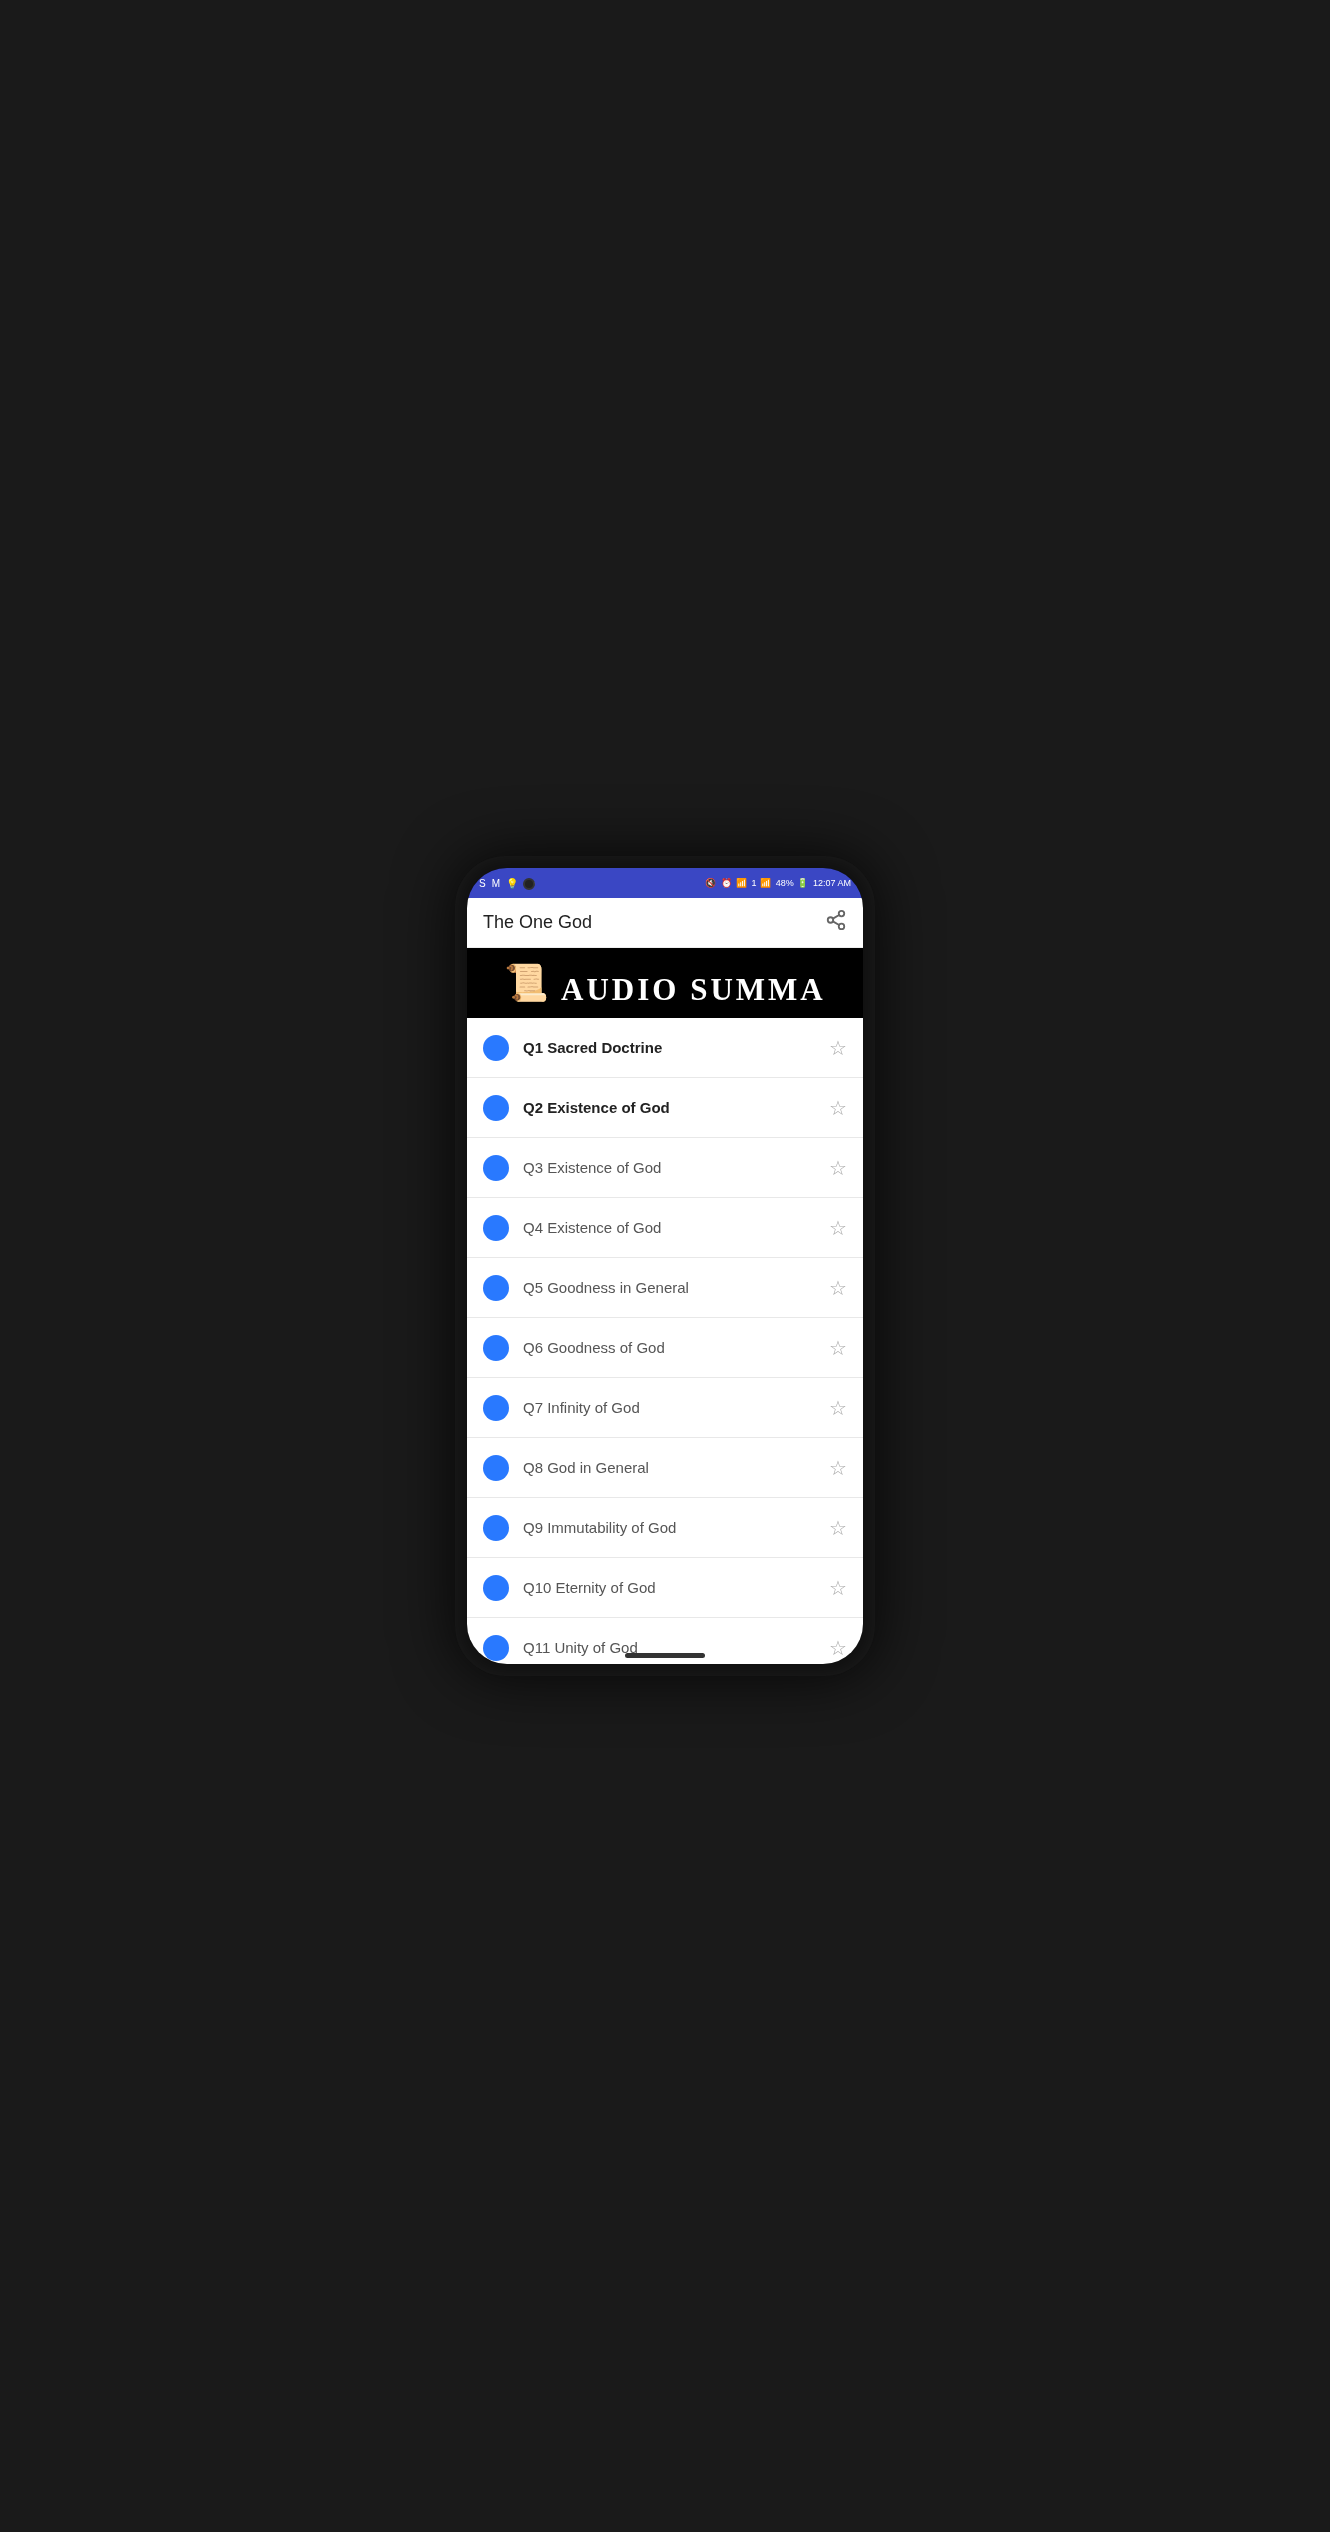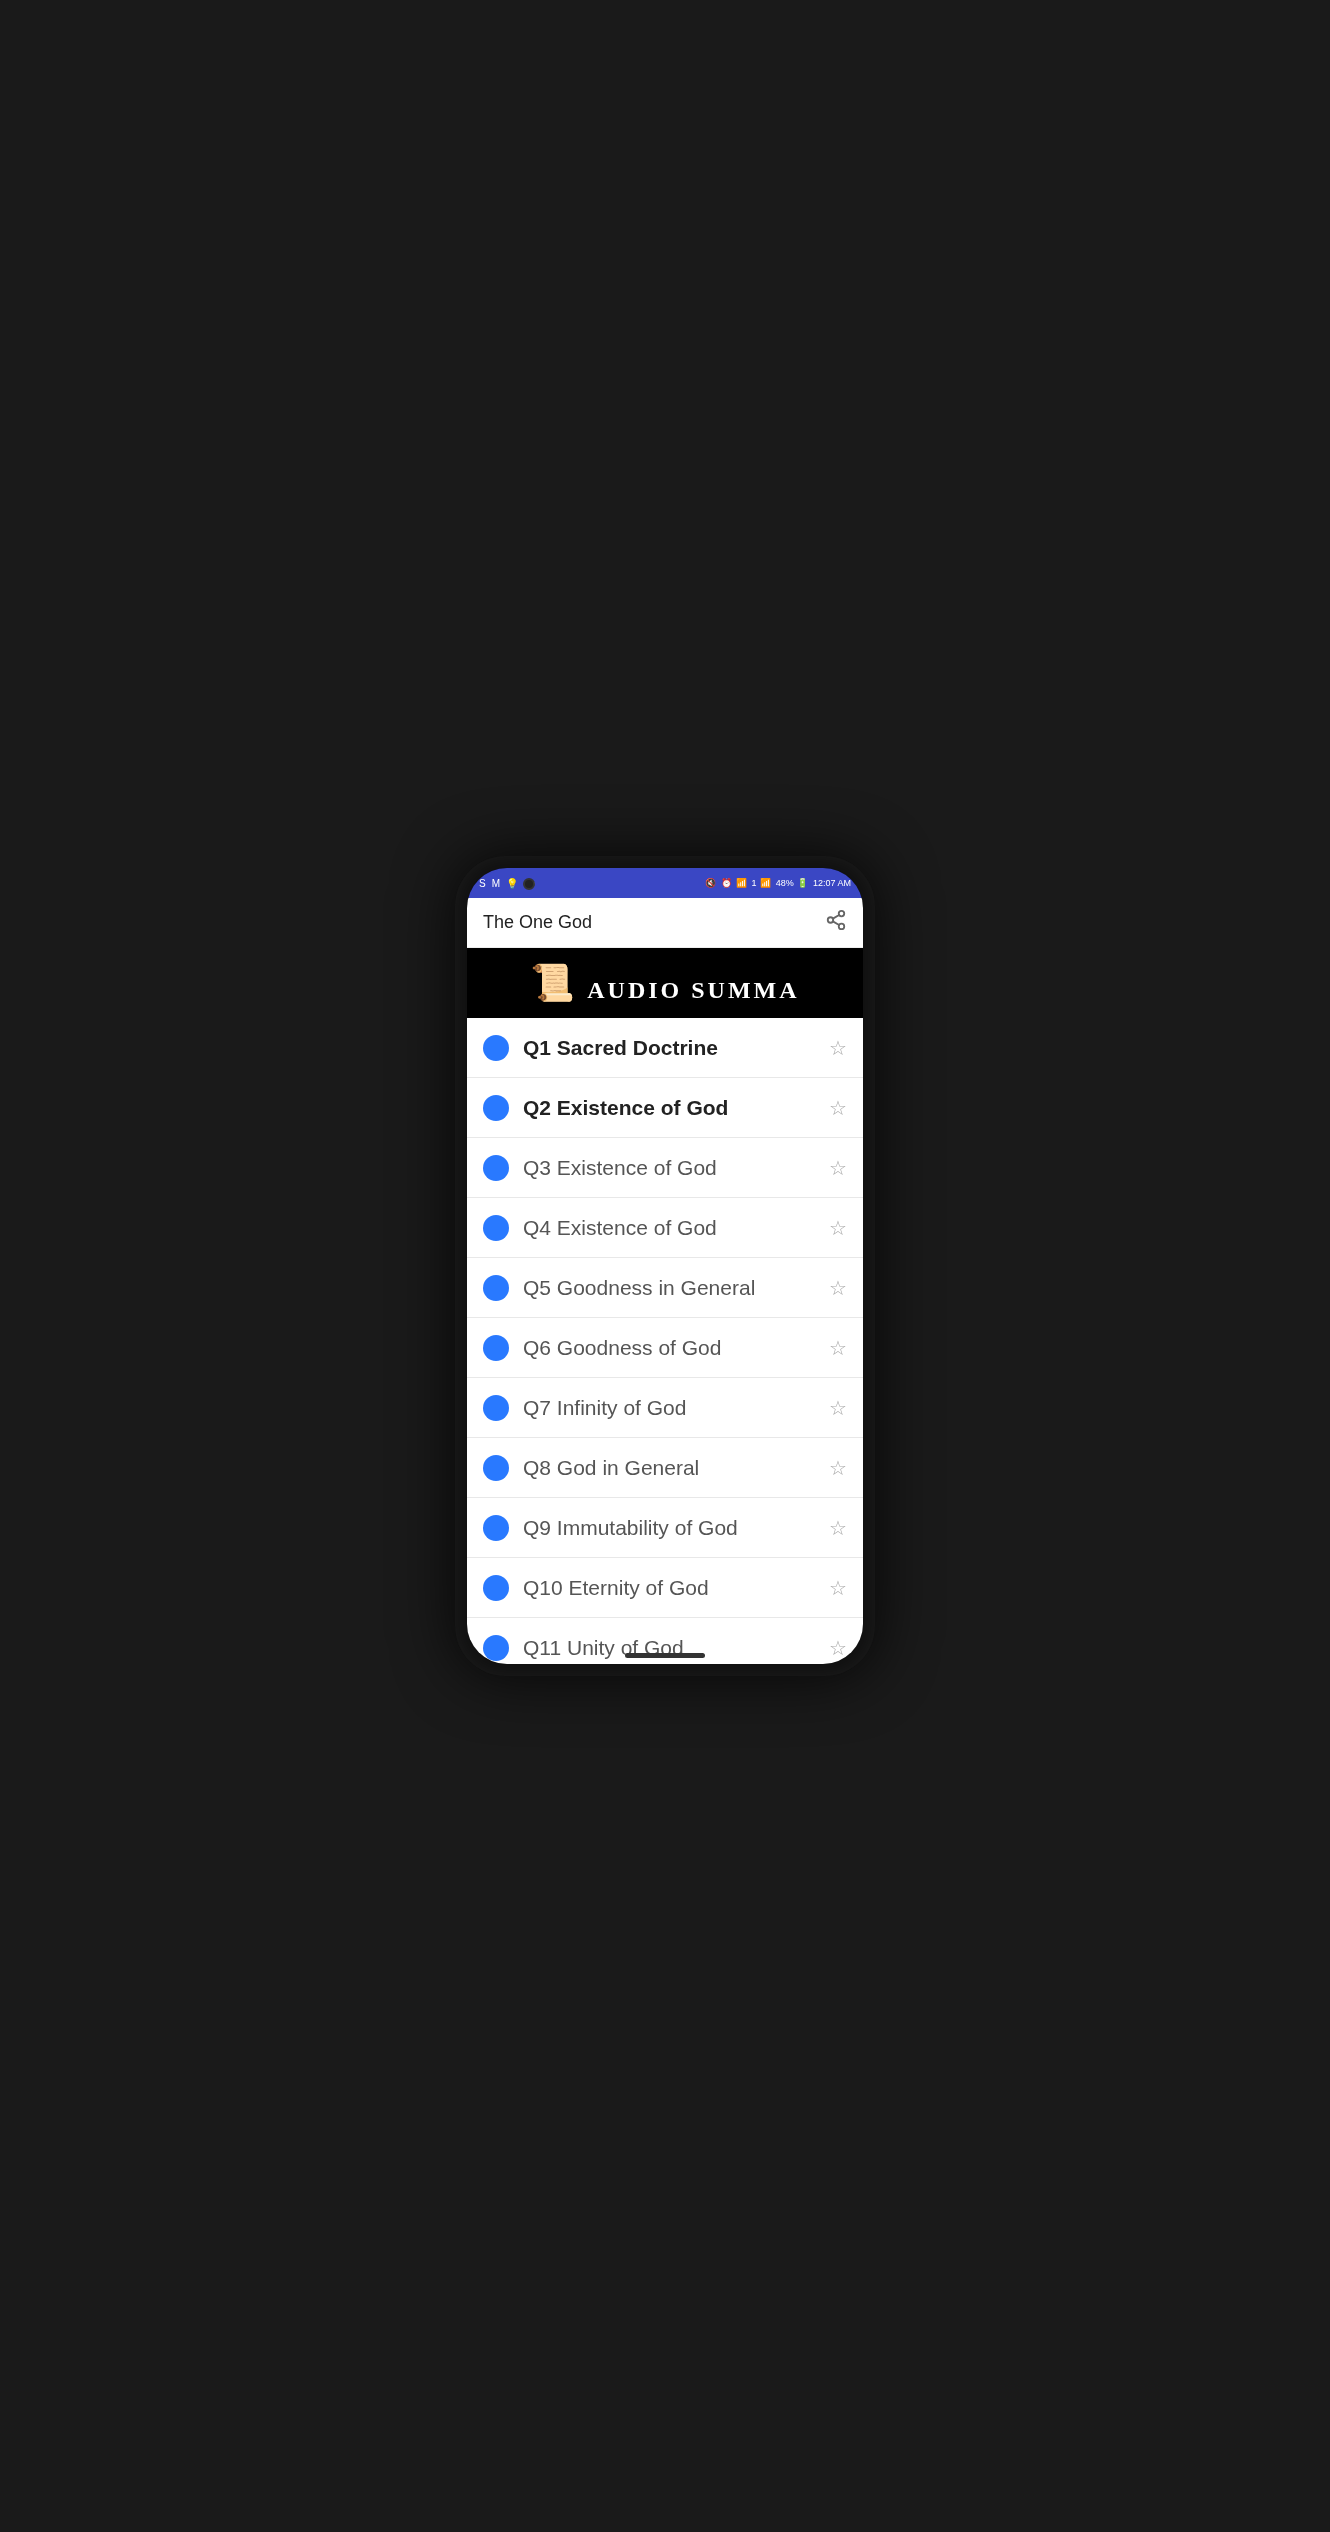--- a/index.html
+++ b/index.html
@@ -123,21 +123,21 @@
       flex-shrink: 0;
       gap: 12px;
     }
 
     .banner-book-icon {
       font-size: 36px;
     }
 
     .banner-title {
       font-family: 'Georgia', serif;
-      font-size: 24px;
+      font-size: 31px;
       font-weight: bold;
       color: white;
       letter-spacing: 3px;
       text-transform: uppercase;
       margin-top: 14px;
     }
 
     
     .list-container {
       background: #f5f5f5;
@@ -159,21 +159,21 @@
     .dot-icon {
       width: 26px;
       height: 26px;
       background: #2979ff;
       border-radius: 50%;
       flex-shrink: 0;
     }
 
     .item-label {
       flex: 1;
-      font-size: 21px;
+      font-size: 15px;
       color: #555;
     }
 
     .item-label.active-label {
       color: #222;
       font-weight: 600;
     }
 
     .star-icon {
       color: #aaa;

